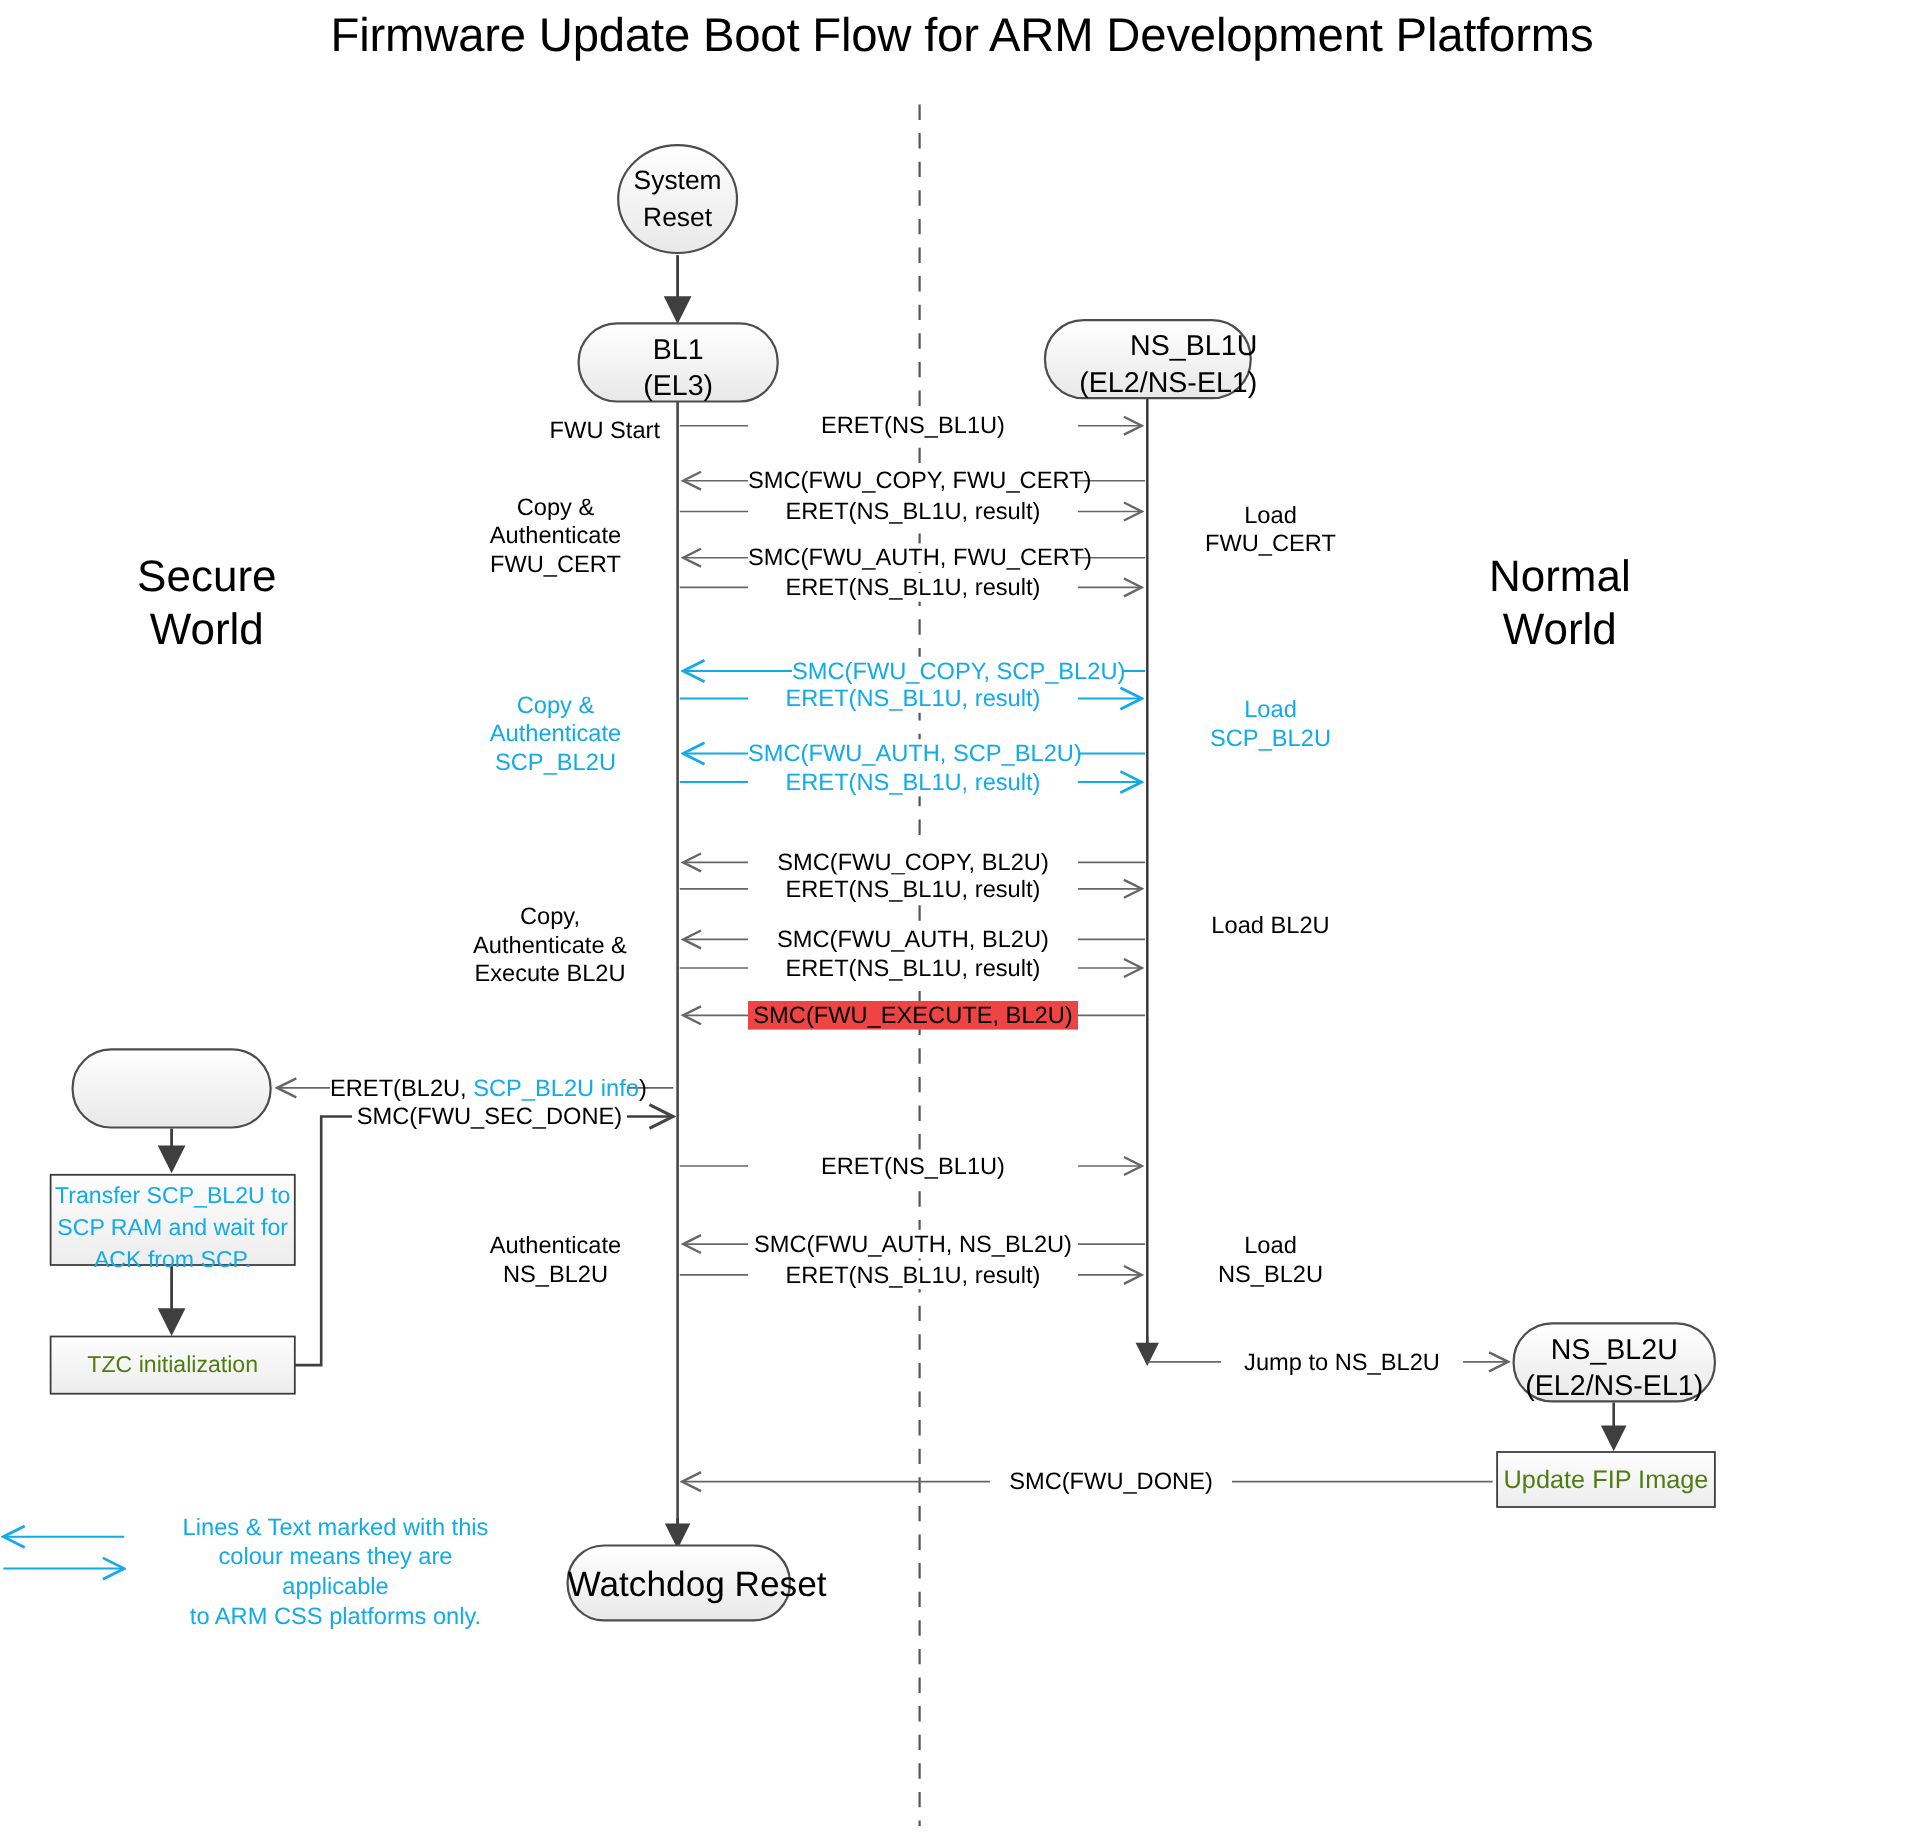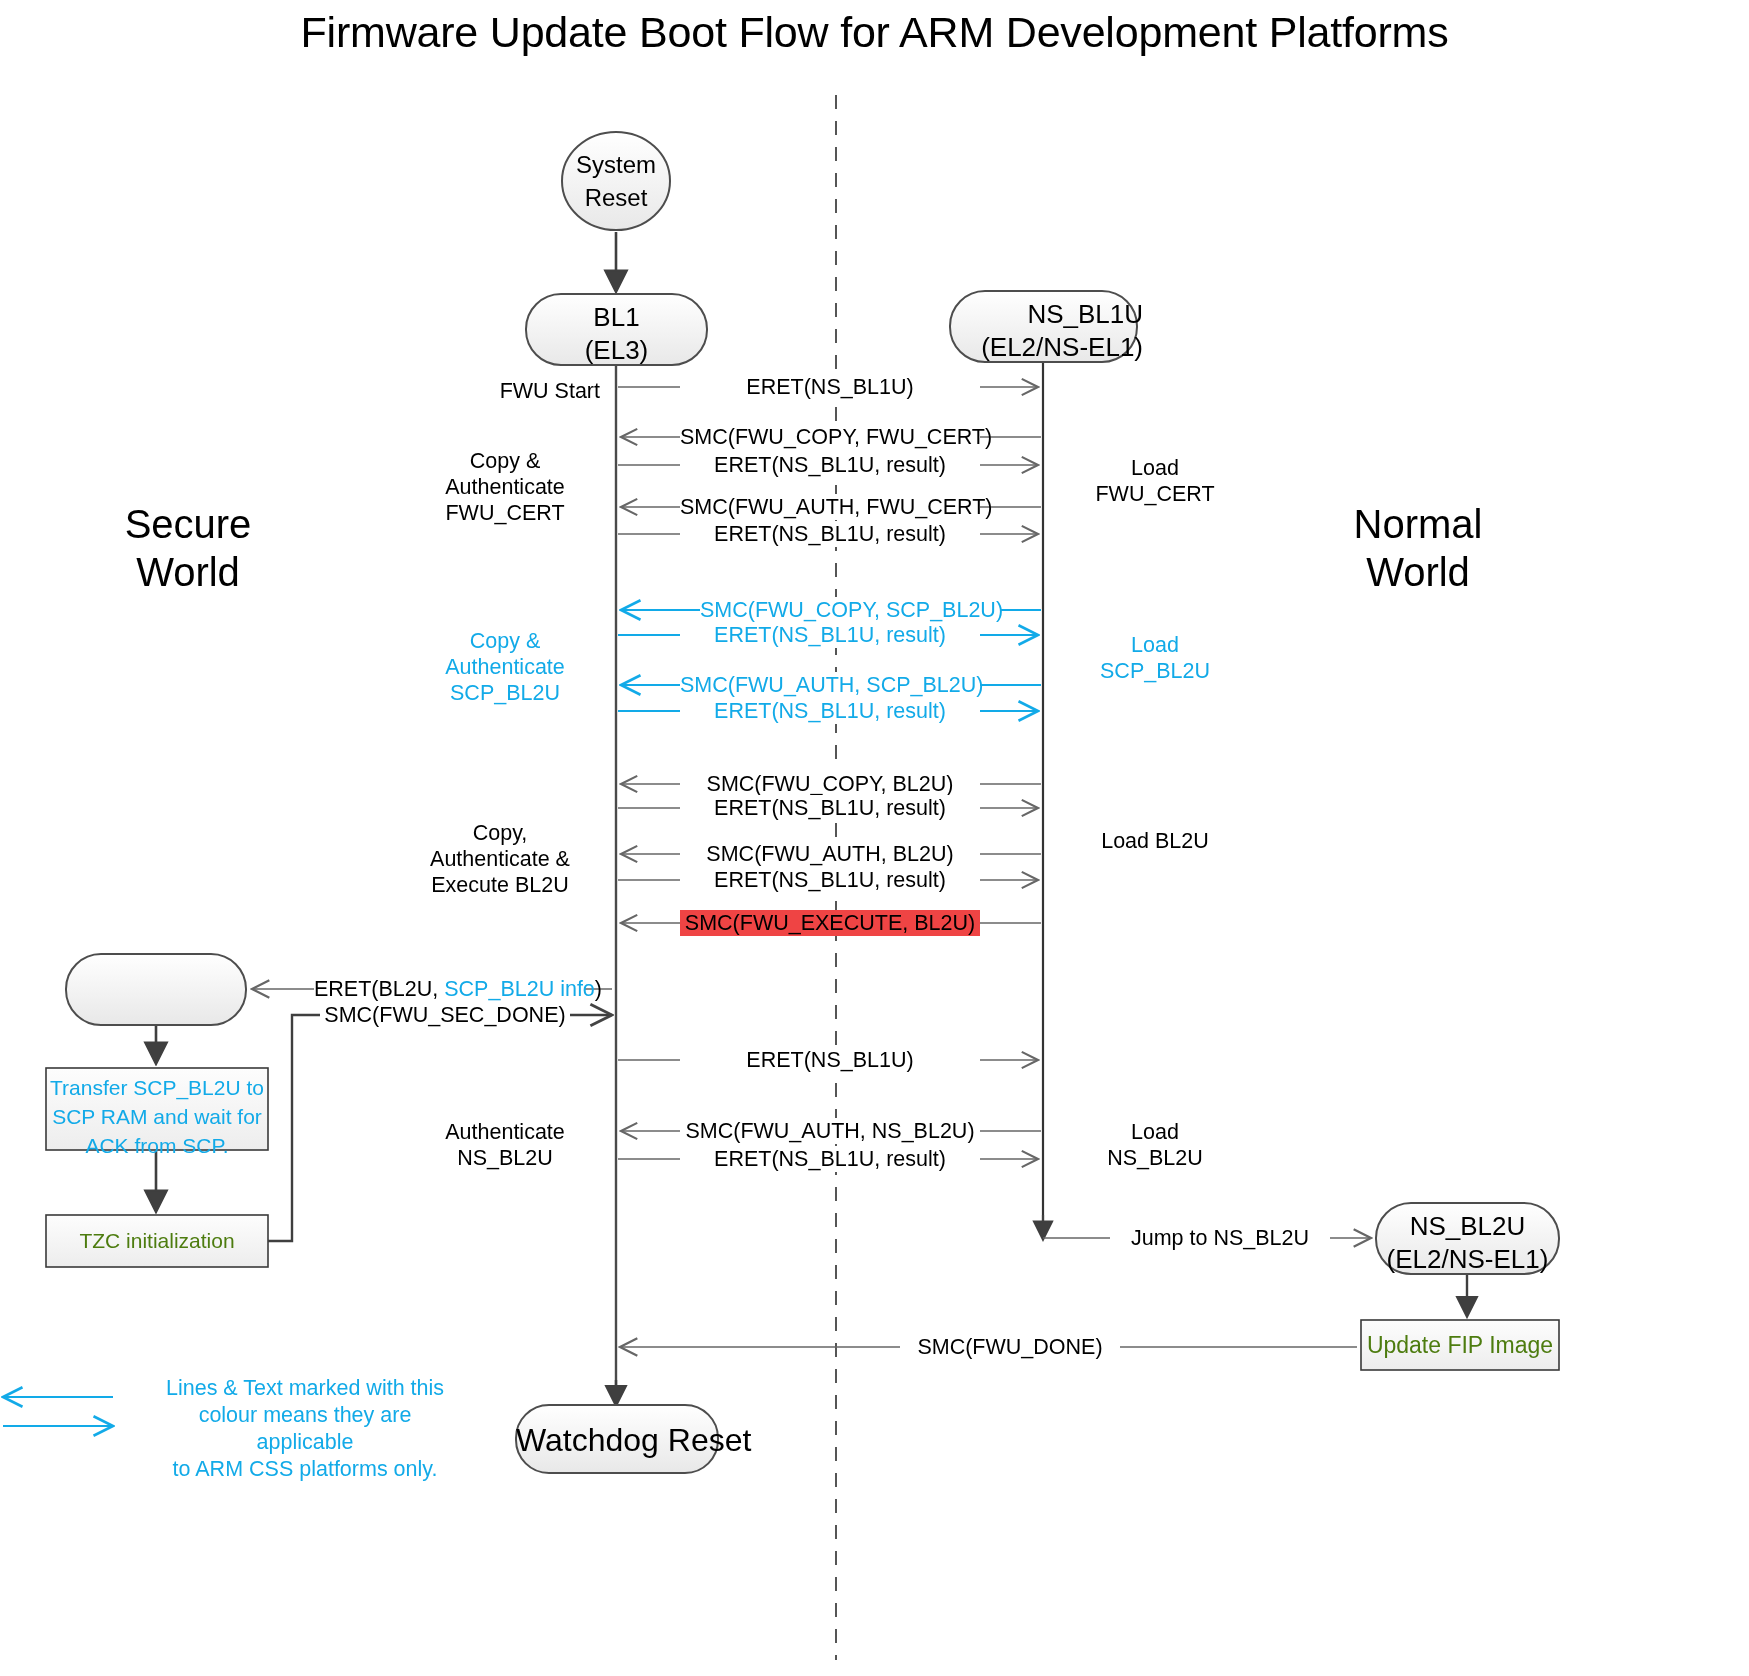--- a/index.html
+++ b/index.html
@@ -230,36 +230,36 @@
   <div class="lbl" style="left:1060px; top:828px; width:190px; text-align:center;">Load BL2U</div>
   <div class="lbl" style="left: 1060px; top: 1119px; width: 190px; text-align: center; white-space: pre-line;">Load
 NS_BL2U</div>
 
   <div class="lbl msg" style="left:680px; top:374px; width:300px; background:#fff;">ERET(NS_BL1U)</div>
   <div class="lbl msg" style="left:680px; top:424px; width:300px; background:#fff;">SMC(FWU_COPY, FWU_CERT)</div>
   <div class="lbl msg" style="left:680px; top:452px; width:300px; background:#fff;">ERET(NS_BL1U, result)</div>
   <div class="lbl msg" style="left:680px; top:494px; width:300px; background:#fff;">SMC(FWU_AUTH, FWU_CERT)</div>
   <div class="lbl msg" style="left:680px; top:521px; width:300px; background:#fff;">ERET(NS_BL1U, result)</div>
 
-  <div class="lbl msg cyan" style="left:700px; top:597px; width:300px; background:#fff;">SMC(FWU_COPY, SCP_BL2U)</div>
+  <div class="lbl msg cyan" style="left:720px; top:597px; width:300px; background:#fff;">SMC(FWU_COPY, SCP_BL2U)</div>
   <div class="lbl msg cyan" style="left:680px; top:622px; width:300px; background:#fff;">ERET(NS_BL1U, result)</div>
   <div class="lbl msg cyan" style="left:680px; top:672px; width:300px; background:#fff;">SMC(FWU_AUTH, SCP_BL2U)</div>
   <div class="lbl msg cyan" style="left:680px; top:698px; width:300px; background:#fff;">ERET(NS_BL1U, result)</div>
 
   <div class="lbl msg" style="left:680px; top:771px; width:300px; background:#fff;">SMC(FWU_COPY, BL2U)</div>
   <div class="lbl msg" style="left:680px; top:795px; width:300px; background:#fff;">ERET(NS_BL1U, result)</div>
   <div class="lbl msg" style="left:680px; top:841px; width:300px; background:#fff;">SMC(FWU_AUTH, BL2U)</div>
   <div class="lbl msg" style="left:680px; top:867px; width:300px; background:#fff;">ERET(NS_BL1U, result)</div>
   <div class="lbl msg" style="left:680px; top:910px; width:300px; background:#ef4444;">SMC(FWU_EXECUTE, BL2U)</div>
 
   <div class="lbl msg" style="left:680px; top:1047px; width:300px; background:#fff;">ERET(NS_BL1U)</div>
   <div class="lbl msg" style="left:680px; top:1118px; width:300px; background:#fff;">SMC(FWU_AUTH, NS_BL2U)</div>
   <div class="lbl msg" style="left:680px; top:1146px; width:300px; background:#fff;">ERET(NS_BL1U, result)</div>
 
-  <div class="lbl msg" style="left:314px; top:976px; width:270px; background:#fff; text-align:center;"><span>ERET(BL2U, </span><span class="cyan" style="color:#12AAE8;">SCP_BL2U info</span><span>)</span></div>
+  <div class="lbl msg" style="left:300px; top:976px; width:270px; background:#fff; text-align:center;"><span>ERET(BL2U, </span><span class="cyan" style="color:#12AAE8;">SCP_BL2U info</span><span>)</span></div>
 
   <div class="lbl msg" style="left:320px; top:1002px; width:250px; background:#fff; text-align:center;">SMC(FWU_SEC_DONE)</div>
 
   <div class="lbl msg" style="left:1110px; top:1225px; width:220px; background:#fff; text-align:center;">Jump to NS_BL2U</div>
   <div class="lbl msg" style="left:900px; top:1334px; width:220px; background:#fff; text-align:center;">SMC(FWU_DONE)</div>
 
   <div class="legendtext" style="left: 160px; top: 1375px; width: 290px; white-space: pre-line;">Lines &amp; Text marked with this
 colour means they are applicable
 to ARM CSS platforms only.</div>
 

